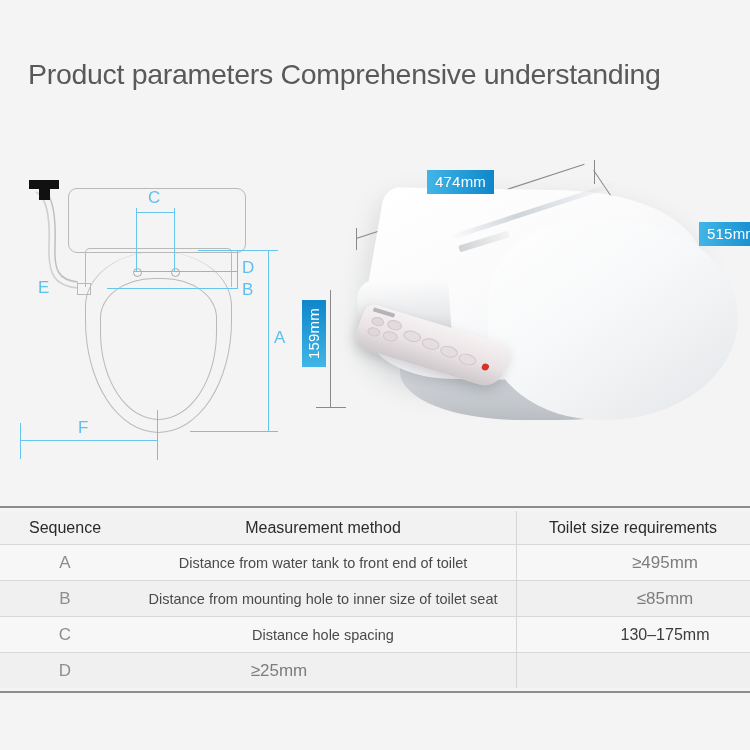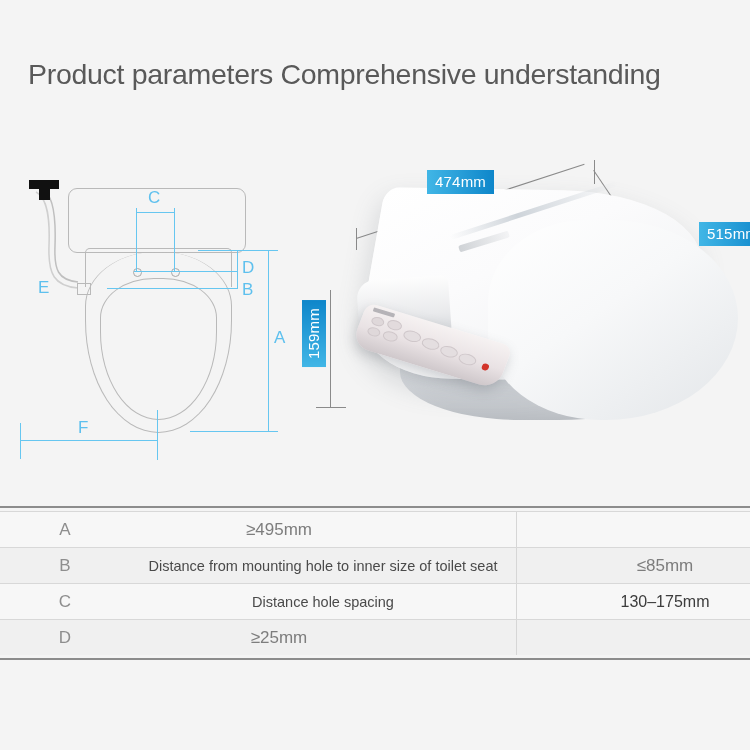--- a/index.html
+++ b/index.html
@@ -312,24 +312,31 @@
 
 <div class="badge-vert" style="left:302px; top:300px;">159mm</div>
 <div style="position:absolute; left:330px; top:290px; width:1px; height:118px; background:#8a8a8a;"></div>
 <div style="position:absolute; left:316px; top:407px; width:30px; height:1px; background:#8a8a8a;"></div>
 
 <div id="spec-table">
 
   <div class="rule"></div>
   <div style="height:3px;"></div>
 
+  <div class="trow head">
+    <div class="c-seq">Sequence</div>
+    <div class="c-method">Measurement method</div>
+    <div class="c-req">Toilet size requirements</div>
+    <div class="vsep"></div>
+  </div>
   <div class="rule-thin"></div>
 
   <div class="trow body even">
     <div class="c-seq">A</div>
+    <div class="c-method">Distance from water tank to front end of toilet</div>
     <div class="c-req">≥495mm</div>
     <div class="vsep"></div>
   </div>
   <div class="rule-thin"></div>
 
   <div class="trow body odd">
     <div class="c-seq">B</div>
     <div class="c-method">Distance from mounting hole to inner size of toilet seat</div>
     <div class="c-req">≤85mm</div>
     <div class="vsep"></div>

